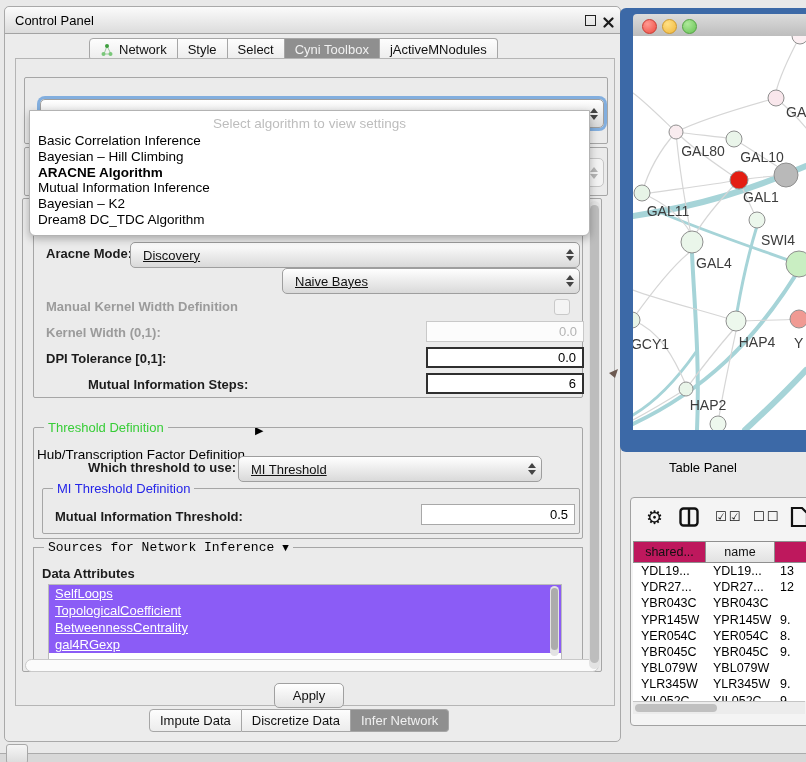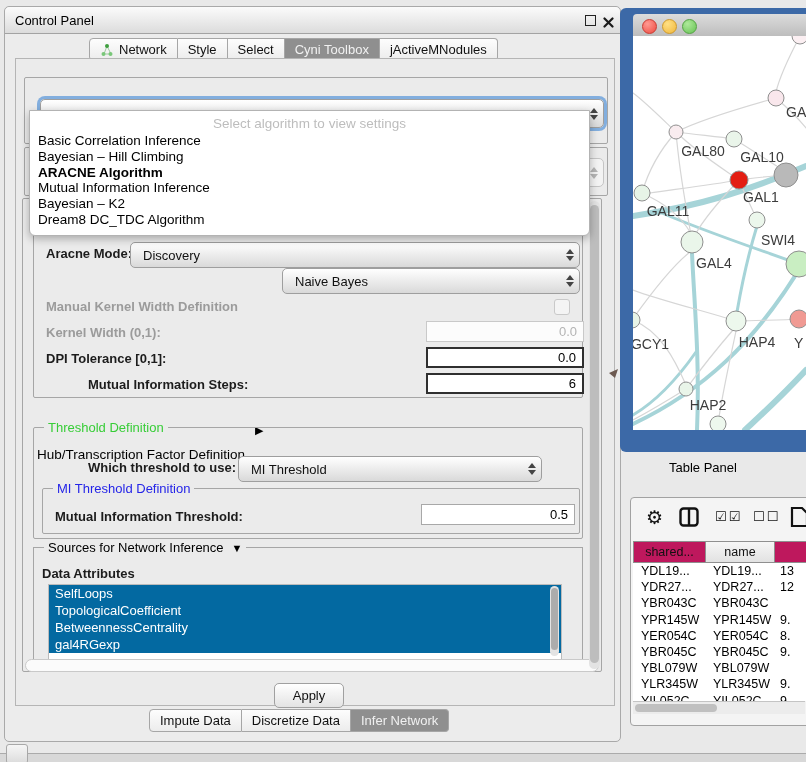--- a/index.html
+++ b/index.html
@@ -22,21 +22,21 @@
   #top-tabs{left:84px;top:31px;}
   #bottom-tabs{left:144px;top:702px;}
   
   #inner-frame{left:10px;top:51px;width:598px;height:646px;background:#ebebeb;border:1px solid #b5b5b5;}
   .groupbox{border:1px solid #a6a6a6;border-radius:2px;}
   .group-title{position:absolute;top:-8px;left:10px;background:#ebebeb;padding:0 4px;font-size:13px;white-space:nowrap;}
   .blue-title{color:#2525e8;}
   .green-title{color:#37cd37;}
   
   .combo{display:flex;align-items:center;background:linear-gradient(#ffffff,#d9d9d9);border:1px solid #9e9e9e;border-radius:5px;font-size:13px;color:#111;}
-  .combo .val{flex:1;padding-left:12px;white-space:nowrap;overflow:hidden;}
+  .combo .val{flex:1;padding-left:12px;white-space:nowrap;overflow:hidden;text-decoration:underline;}
   .stepper{width:18px;display:flex;flex-direction:column;align-items:center;justify-content:center;gap:2px;}
   .tri-up{width:0;height:0;border-left:4px solid transparent;border-right:4px solid transparent;border-bottom:5px solid #444;}
   .tri-dn{width:0;height:0;border-left:4px solid transparent;border-right:4px solid transparent;border-top:5px solid #444;}
   .combo.disabled{background:#f3f3f3;border-color:#c5c5c5;color:#b8b8b8;}
   .combo.disabled .tri-up{border-bottom-color:#b5b5b5;}
   .combo.disabled .tri-dn{border-top-color:#b5b5b5;}
   .combo.focused{box-shadow:0 0 0 3px #82aede;}
   
   .numfield{background:#fff;border:1px solid #a8a8a8;font-size:13px;color:#000;display:flex;align-items:center;justify-content:flex-end;padding-right:6px;}
   .numfield.strong{border:2px solid #2f2f2f;}
@@ -45,21 +45,21 @@
   .lbl.disabled{color:#9b9b9b;}
   .plain-lbl{font-size:13.5px;color:#000000;white-space:nowrap;margin-top:48px;}
   .expander-arrow{font-size:11px;color:#000;}
   
   #algo-popup{left:13px;top:51px;width:559px;height:124px;background:#fff;border:1px solid #b3b3b3;border-radius:0 0 6px 6px;box-shadow:0 3px 8px rgba(0,0,0,.28);z-index:50;overflow:hidden;}
   #popup-placeholder{margin-top:5px;text-align:center;font-size:13.5px;color:#bdbdbd;height:17px;}
   .popup-item{height:15.8px;line-height:15.8px;padding-left:8px;font-size:13.5px;color:#000;white-space:nowrap;}
   .popup-item.bold{font-weight:bold;}
   
   #attr-list{background:#fff;border:1px solid #bbb;overflow:hidden;}
-  .attr-item{height:17px;line-height:17px;padding-left:6px;font-size:13px;color:#fff;background:#0369a1;white-space:nowrap;}
+  .attr-item{height:17px;line-height:17px;padding-left:6px;font-size:13px;color:#fff;background:#8b5cf6;white-space:nowrap;text-decoration:underline;}
   
   .sb-track{background:#e3e3e3;border-radius:6px;}
   .sb-thumb{background:#bdbdbd;border-radius:6px;}
   
   #apply-btn{left:258px;top:624px;width:68px;height:23px;background:linear-gradient(#ffffff,#e3e3e3);border:1px solid #a0a0a0;border-radius:5px;font-size:13px;color:#111;display:flex;align-items:center;justify-content:center;}
   
   #nw{left:620px;top:8px;width:186px;height:444px;background:#3c69a7;border-radius:6px 0 0 6px;}
   #nw-titlebar{left:13px;top:6px;width:173px;height:22px;background:linear-gradient(#dcdcdc,#bdbdbd);border-bottom:1px solid #8f8f8f;border-radius:4px 0 0 0;}
   .light{top:5px;width:13px;height:13px;border-radius:50%;}
   #nw-canvas{left:13px;top:28px;width:173px;height:394px;background:#fff;overflow:hidden;}
@@ -194,21 +194,21 @@
           <div class="abs groupbox" style="left:8px;top:60px;width:536px;height:44px;">
             <span class="group-title blue-title">MI Threshold Definition</span>
             <span class="abs lbl" style="left:12px;top:20px;">Mutual Information Threshold:</span>
             <div class="abs numfield" style="left:378px;top:15px;width:146px;height:19px;">
                 <span>0.5</span>
               </div>
           </div>
         </div>
 
         <div class="abs" style="left:10px;top:348px;width:548px;height:122px;border:1px solid #a6a6a6;border-bottom:none;">
-          <span class="group-title" style="display:flex;align-items:center;gap:8px;">
+          <span class="group-title" style="display:flex;align-items:center;gap:8px;font-family:Liberation Mono, monospace;">
             <span>Sources for Network Inference</span>
             <span class="expander-arrow">▼</span>
           </span>
           <span class="abs lbl" style="left:8px;top:18px;">Data Attributes</span>
           <div id="attr-list" class="abs" style="left:14px;top:36px;width:512px;height:74px;">
               <div class="attr-item">SelfLoops</div>
               <div class="attr-item">TopologicalCoefficient</div>
               <div class="attr-item">BetweennessCentrality</div>
               <div class="attr-item">gal4RGexp</div>
             </div>

